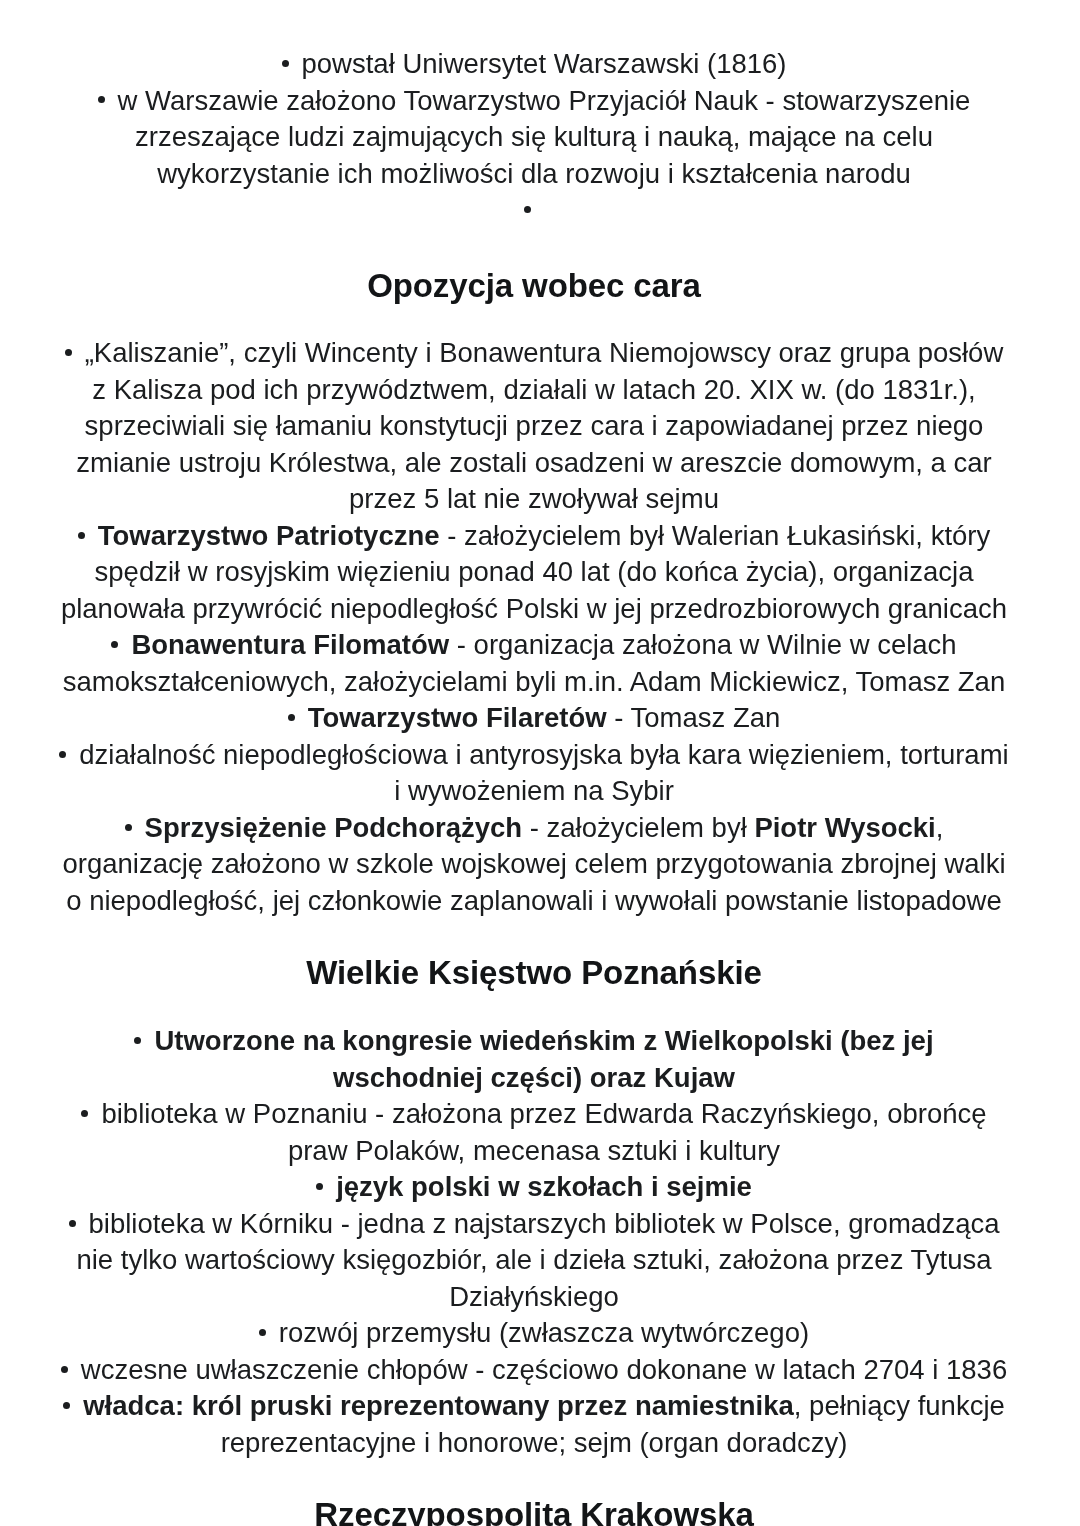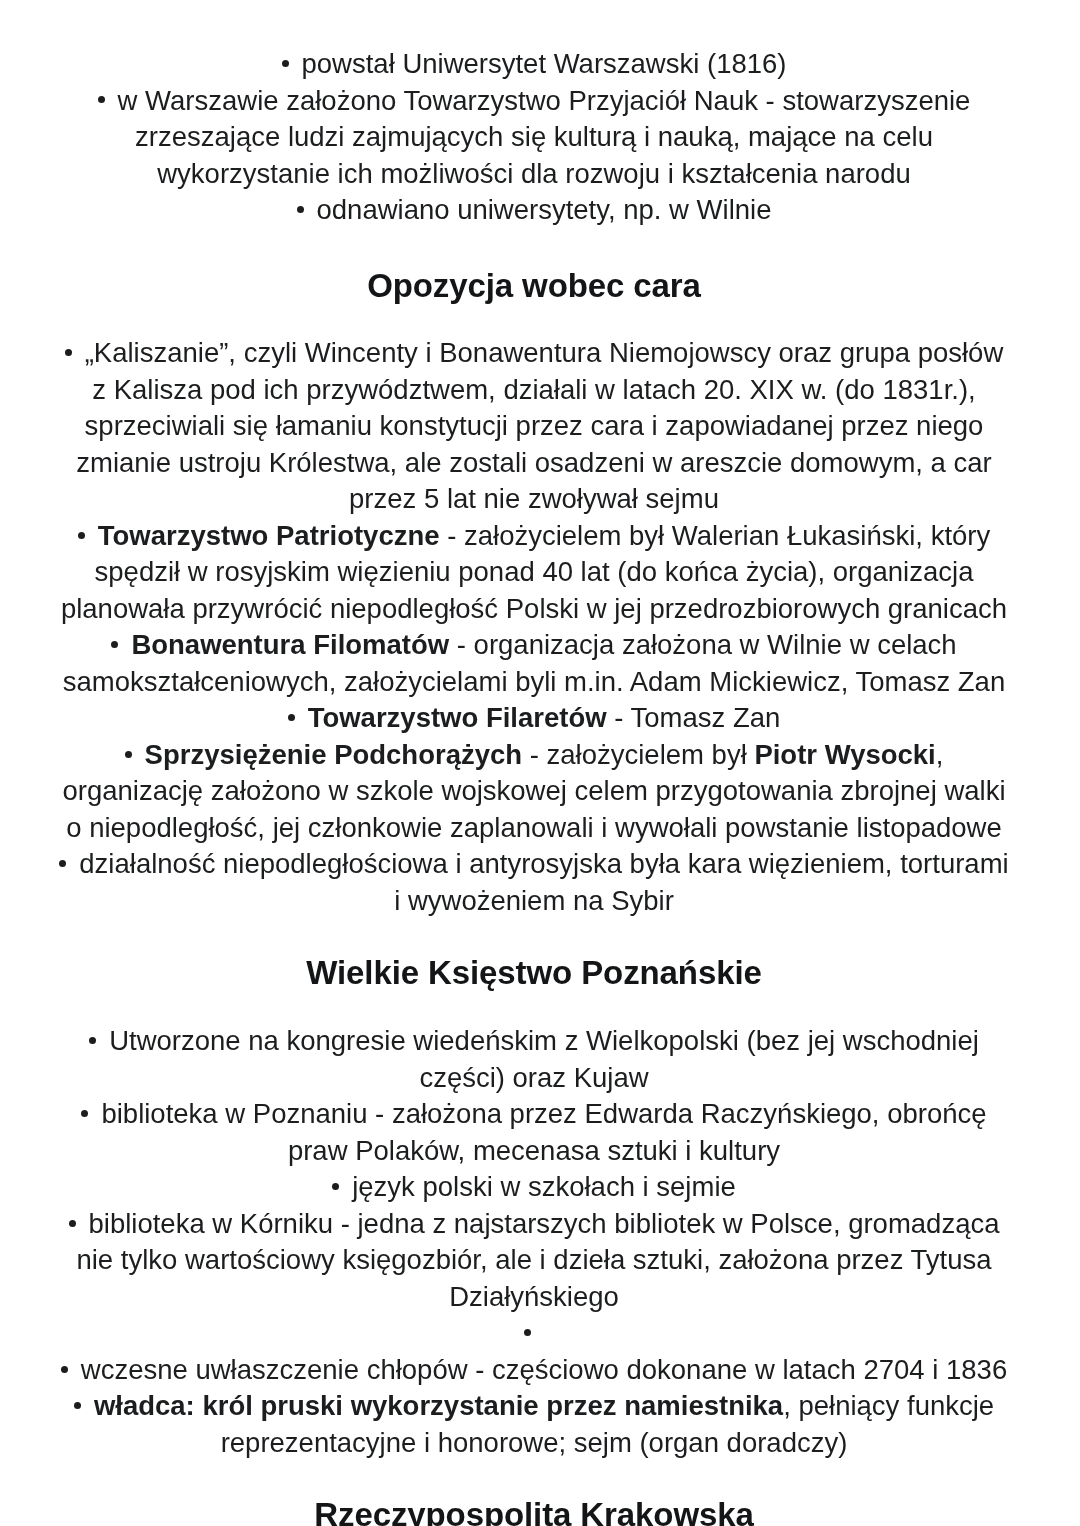--- a/index.html
+++ b/index.html
@@ -56,65 +56,65 @@
     display: inline-block;
     vertical-align: 0.22em;
     width: 7px;
     height: 7px;
     border-radius: 50%;
     background: #1b1d1f;
     margin-right: 13px;
   }
 
   .bullet-line.bold-all {
-    font-weight: normal;
+    font-weight: bold;
   }
 
   .bullet-line b {
     font-weight: bold;
   }
 </style>
 </head>
 <body>
 
 <div class="page">
   <div class="content">
 
     <p class="bullet-line"><span class="dot"></span><span>powstał Uniwersytet Warszawski (1816)</span></p>
 
     <p class="bullet-line"><span class="dot"></span><span>w Warszawie założono Towarzystwo Przyjaciół Nauk - stowarzyszenie zrzeszające ludzi zajmujących się kulturą i nauką, mające na celu wykorzystanie ich możliwości dla rozwoju i kształcenia narodu</span></p>
 
-    <p class="bullet-line"><span class="dot"></span><span>odnawiano uniwersytety, np. w Wilnie</span></p>
+    <p class="bullet-line"><span class="dot"></span></p>
 
     <h2 class="note-heading first-heading">Opozycja wobec cara</h2>
 
     <p class="bullet-line"><span class="dot"></span><span>„Kaliszanie”, czyli Wincenty i Bonawentura Niemojowscy oraz grupa posłów z Kalisza pod ich przywództwem, działali w latach 20. XIX w. (do 1831r.), sprzeciwiali się łamaniu konstytucji przez cara i zapowiadanej przez niego zmianie ustroju Królestwa, ale zostali osadzeni w areszcie domowym, a car przez 5 lat nie zwoływał sejmu</span></p>
 
     <p class="bullet-line"><span class="dot"></span><b>Towarzystwo Patriotyczne</b><span> - założycielem był Walerian Łukasiński, który spędził w rosyjskim więzieniu ponad 40 lat (do końca życia), organizacja planowała przywrócić niepodległość Polski w jej przedrozbiorowych granicach</span></p>
 
     <p class="bullet-line"><span class="dot"></span><b>Bonawentura Filomatów</b><span> - organizacja założona w Wilnie w celach samokształceniowych, założycielami byli m.in. Adam Mickiewicz, Tomasz Zan</span></p>
 
     <p class="bullet-line"><span class="dot"></span><b>Towarzystwo Filaretów</b><span> - Tomasz Zan</span></p>
 
+    <p class="bullet-line"><span class="dot"></span><span>działalność niepodległościowa i antyrosyjska była kara więzieniem, torturami i wywożeniem na Sybir</span></p>
+
     <p class="bullet-line"><span class="dot"></span><b>Sprzysiężenie Podchorążych</b><span> - założycielem był </span><b>Piotr Wysocki</b><span>, organizację założono w szkole wojskowej celem przygotowania zbrojnej walki o niepodległość, jej członkowie zaplanowali i wywołali powstanie listopadowe</span></p>
-
-    <p class="bullet-line"><span class="dot"></span><span>działalność niepodległościowa i antyrosyjska była kara więzieniem, torturami i wywożeniem na Sybir</span></p>
 
     <h2 class="note-heading">Wielkie Księstwo Poznańskie</h2>
 
     <p class="bullet-line bold-all"><span class="dot"></span><span>Utworzone na kongresie wiedeńskim z Wielkopolski (bez jej wschodniej części) oraz Kujaw</span></p>
 
     <p class="bullet-line"><span class="dot"></span><span>biblioteka w Poznaniu - założona przez Edwarda Raczyńskiego, obrońcę praw Polaków, mecenasa sztuki i kultury</span></p>
 
     <p class="bullet-line bold-all"><span class="dot"></span><span>język polski w szkołach i sejmie</span></p>
 
     <p class="bullet-line"><span class="dot"></span><span>biblioteka w Kórniku - jedna z najstarszych bibliotek w Polsce, gromadząca nie tylko wartościowy księgozbiór, ale i dzieła sztuki, założona przez Tytusa Działyńskiego</span></p>
 
-    <p class="bullet-line"><span class="dot"></span></p>
+    <p class="bullet-line"><span class="dot"></span><span>rozwój przemysłu (zwłaszcza wytwórczego)</span></p>
 
     <p class="bullet-line"><span class="dot"></span><span>wczesne uwłaszczenie chłopów - częściowo dokonane w latach 2704 i 1836</span></p>
 
-    <p class="bullet-line"><span class="dot"></span><b>władca: król pruski wykorzystanie przez namiestnika</b><span>, pełniący funkcje reprezentacyjne i honorowe; sejm (organ doradczy)</span></p>
+    <p class="bullet-line"><span class="dot"></span><b>władca: król pruski reprezentowany przez namiestnika</b><span>, pełniący funkcje reprezentacyjne i honorowe; sejm (organ doradczy)</span></p>
 
     <h2 class="note-heading">Rzeczypospolita Krakowska</h2>
 
   </div>
 </div>
 
 </body></html>

